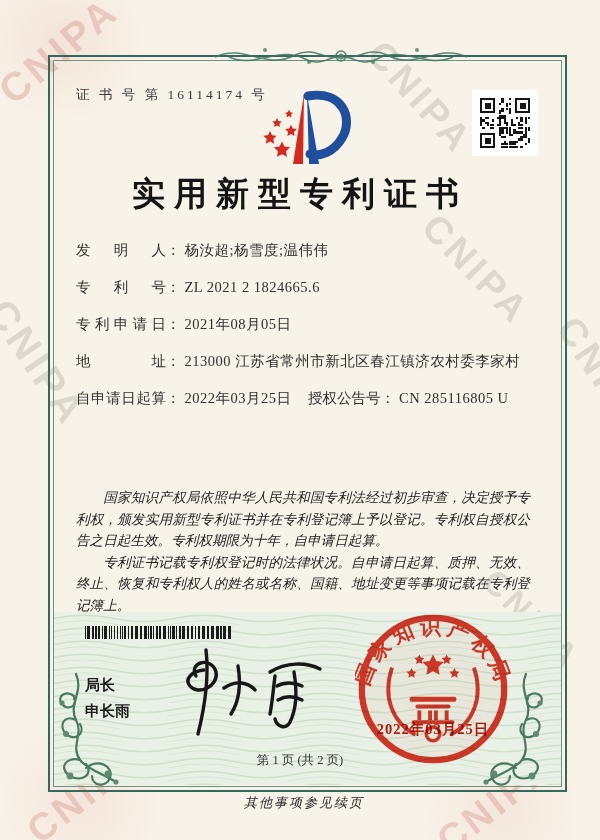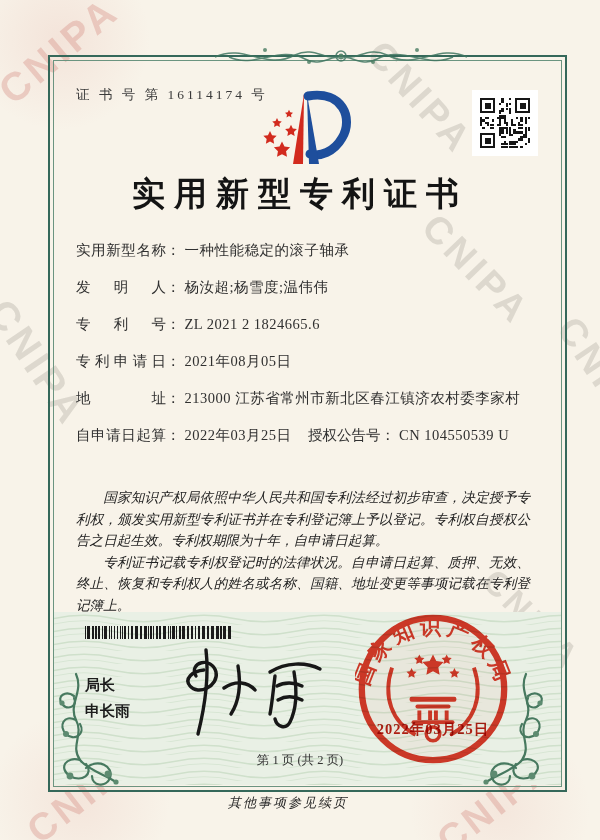--- a/index.html
+++ b/index.html
@@ -65,21 +65,21 @@
   
   .seal{position:absolute;left:355px;top:611px;width:156px;height:156px;
         mix-blend-mode:multiply;opacity:.93;}
   .seal-date{position:absolute;left:355px;top:720px;width:156px;text-align:center;
              font-weight:700;font-size:14.5px;letter-spacing:1px;color:#bf2317;
              mix-blend-mode:multiply;}
   
   .page-info{position:absolute;left:0;top:752px;width:600px;text-align:center;
              font-size:12.5px;color:#333;}
   .cont-note{position:absolute;left:0;top:794px;width:576px;text-align:center;
-             font-size:13px;font-style:italic;color:#2a2a2a;letter-spacing:2px;}
+             font-size:13px;font-style:italic;color:#2a2a2a;letter-spacing:2px;padding-left:16px;}
 </style>
 </head>
 <body>
 
 <div class="page">
 
   <div class="wm pink" style="left:-12px;top:28px;font-size:40px;transform:rotate(-40deg);">CNIPA</div>
   <div class="wm gray" style="left:352px;top:76px;font-size:38px;transform:rotate(48deg);">CNIPA</div>
   <div class="wm gray" style="left:-34px;top:340px;font-size:40px;transform:rotate(56deg);">CNIPA</div>
   <div class="wm gray" style="left:408px;top:248px;font-size:38px;transform:rotate(46deg);">CNIPA</div>
@@ -295,38 +295,35 @@
         <div class="qr-cell" style="left: 33.3333px; top: 47.619px; width: 2.19048px; height: 2.19048px;"></div>
         <div class="qr-cell" style="left: 35.7143px; top: 47.619px; width: 2.19048px; height: 2.19048px;"></div>
         <div class="qr-cell" style="left: 40.4762px; top: 47.619px; width: 2.19048px; height: 2.19048px;"></div>
       </div>
   </div>
 
   <div class="title">实用新型专利证书</div>
 
   <div class="fields">
     <div class="frow">
-      <span class="flabel">实用新型名称</span><span class="colon">：</span><span class="fvalue">一种性能稳定的滚子轴承</span>
-    </div>
-    <div class="frow">
       <span class="flabel">发明人</span><span class="colon">：</span><span class="fvalue">杨汝超;杨雪度;温伟伟</span>
     </div>
     <div class="frow">
       <span class="flabel">专利号</span><span class="colon">：</span><span class="fvalue">ZL 2021 2 1824665.6</span>
     </div>
     <div class="frow">
       <span class="flabel">专利申请日</span><span class="colon">：</span><span class="fvalue">2021年08月05日</span>
     </div>
     <div class="frow">
       <span class="flabel">地址</span><span class="colon">：</span><span class="fvalue">213000 江苏省常州市新北区春江镇济农村委李家村</span>
     </div>
     <div class="frow">
       <span class="flabel">自申请日起算</span><span class="colon">：</span><span class="fvalue">2022年03月25日</span>
       <span class="col2">
-        <span>授权公告号</span><span class="colon">：</span><span class="fvalue">CN 104550539 U</span>
+        <span>授权公告号</span><span class="colon">：</span><span class="fvalue">CN 285116805 U</span>
       </span>
     </div>
   </div>
 
   <div class="paras">
     <p>国家知识产权局依照中华人民共和国专利法经过初步审查，决定授予专利权，颁发实用新型专利证书并在专利登记簿上予以登记。专利权自授权公告之日起生效。专利权期限为十年，自申请日起算。</p>
     <p>专利证书记载专利权登记时的法律状况。自申请日起算、质押、无效、终止、恢复和专利权人的姓名或名称、国籍、地址变更等事项记载在专利登记簿上。</p>
   </div>
 
   <div class="barcode" id="barcode"><span style="width:1px;margin-right:1px"></span><span style="width:3px;margin-right:2px"></span><span style="width:2px;margin-right:1px"></span><span style="width:2px;margin-right:1px"></span><span style="width:2px;margin-right:2px"></span><span style="width:1px;margin-right:1px"></span><span style="width:3px;margin-right:2px"></span><span style="width:1px;margin-right:1px"></span><span style="width:1px;margin-right:2px"></span><span style="width:1px;margin-right:2px"></span><span style="width:1px;margin-right:2px"></span><span style="width:1px;margin-right:1px"></span><span style="width:1px;margin-right:1px"></span><span style="width:2px;margin-right:2px"></span><span style="width:1px;margin-right:2px"></span><span style="width:2px;margin-right:2px"></span><span style="width:3px;margin-right:2px"></span><span style="width:2px;margin-right:2px"></span><span style="width:3px;margin-right:1px"></span><span style="width:1px;margin-right:1px"></span><span style="width:2px;margin-right:1px"></span><span style="width:1px;margin-right:2px"></span><span style="width:2px;margin-right:1px"></span><span style="width:2px;margin-right:2px"></span><span style="width:3px;margin-right:2px"></span><span style="width:1px;margin-right:1px"></span><span style="width:1px;margin-right:1px"></span><span style="width:3px;margin-right:1px"></span><span style="width:1px;margin-right:2px"></span><span style="width:2px;margin-right:1px"></span><span style="width:3px;margin-right:2px"></span><span style="width:2px;margin-right:2px"></span><span style="width:2px;margin-right:2px"></span><span style="width:1px;margin-right:2px"></span><span style="width:2px;margin-right:2px"></span><span style="width:3px;margin-right:2px"></span><span style="width:2px;margin-right:2px"></span><span style="width:3px;margin-right:2px"></span><span style="width:3px;margin-right:1px"></span><span style="width:2px;margin-right:1px"></span><span style="width:3px;margin-right:2px"></span><span style="width:3px;margin-right:2px"></span></div>

